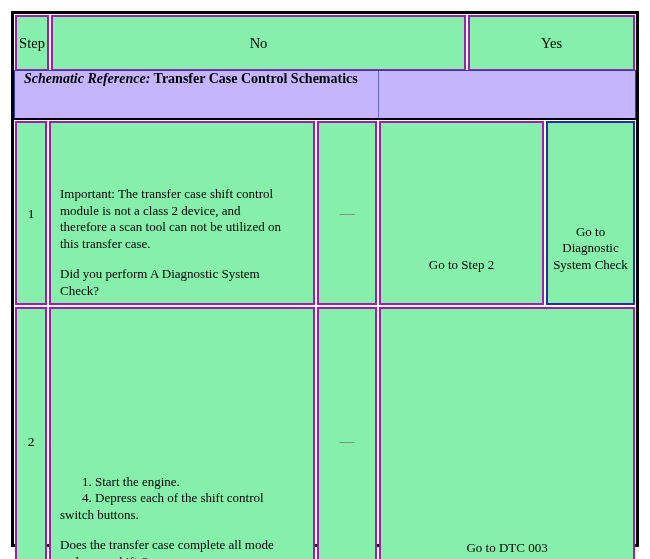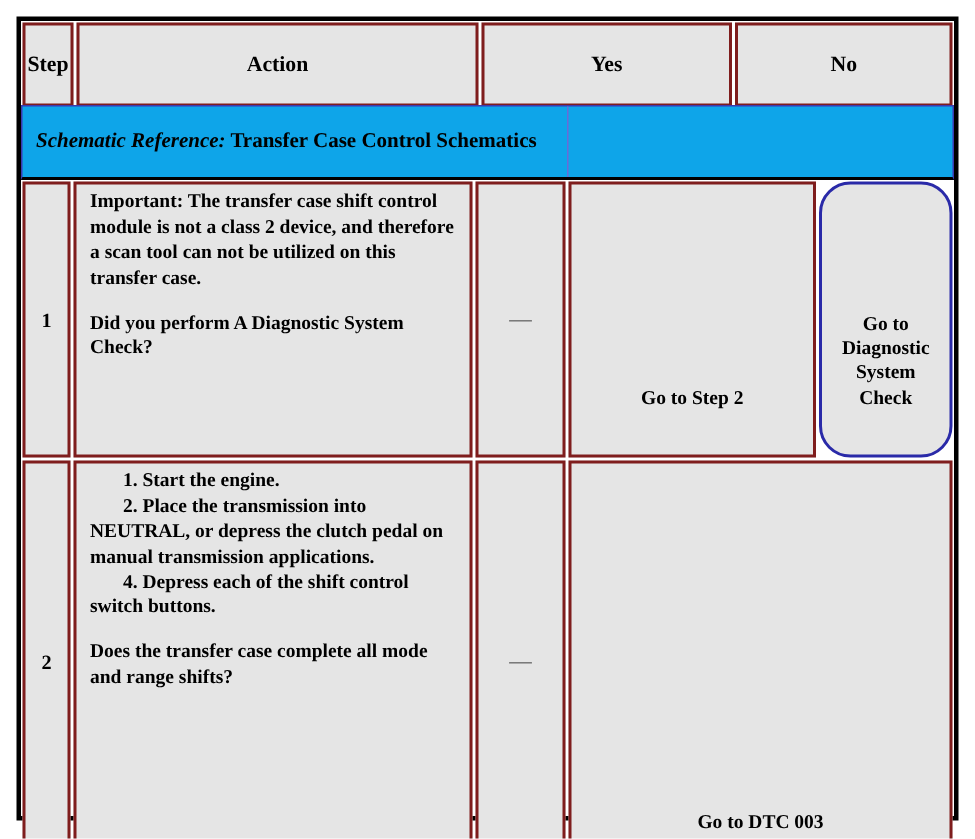--- a/index.html
+++ b/index.html
@@ -35,23 +35,23 @@
 
   
   .c-step   { width: 32px;  flex: 0 0 32px; }
   .c-action { width: 266px; flex: 0 0 266px; }
   .c-value  { width: 60px;  flex: 0 0 60px; }
   .c-yes    { width: 165px; flex: 0 0 165px; }
   .c-no     { width: 99px;  flex: 1 1 auto; }
 
   .cell {
     box-sizing: border-box;
-    border: 2px solid #7f1d1d;
-    background: #e5e5e5;
-    font-weight: bold;
+    border: 2px solid #a21caf;
+    background: #86efac;
+    font-weight: normal;
     font-size: 13px;
     line-height: 1.26;
     padding: 3px 4px;
     position: relative;
     overflow: hidden;
   }
 
   
   .header-row { height: 56px; }
   .header-row .cell {
@@ -71,22 +71,22 @@
 
   
   .schem-row { height: 50px; }
   .schem-cell {
     box-sizing: border-box;
     width: 100%;
     height: 50px;
     border: 1px solid #3a3ab0;
     border-bottom: 2px solid #000000;
     display: flex;
-    align-items: center;
-    background: #0ea5e9;
+    align-items: flex-start;
+    background: #c4b5fd;
     position: relative;
   }
   .schem-inner {
     padding-left: 9px;
     font-size: 14px;
     white-space: nowrap;
   }
   .schem-label {
     font-weight: bold;
     font-style: italic;
@@ -113,24 +113,24 @@
   .row-1 .cell { height: 184px; }
   .row-2 { height: 230px; }
   .row-2 .cell { height: 269px; }
 
   .cell-step {
     align-items: center;
     justify-content: center;
     font-size: 13.5px;
   }
   .cell-action {
-    align-items: flex-start;
+    align-items: flex-end;
     justify-content: flex-start;
     padding-left: 9px;
-    padding-right: 6px;
+    padding-right: 23px;
   }
   .cell-value {
     align-items: center;
     justify-content: center;
     color: #7a7a7a;
     font-size: 15px;
   }
   .cell-yes, .cell-no {
     align-items: center;
     justify-content: center;
@@ -142,33 +142,32 @@
   .action-gap { height: 13px; }
   .num-line { text-indent: 22px; }
   .flush { text-indent: 0; }
 
   
   .blue-border { border-color: #2a2aa8 !important; }
 
   
   .yes-low    { align-items: flex-end; padding-bottom: 30px; }
   .yes-mid    { align-items: center; }
-  .no-lower   { align-items: flex-end; padding-bottom: 30px; border-radius: 21px; }
+  .no-lower   { align-items: flex-end; padding-bottom: 30px; }
   .no-bottom  { align-items: flex-end; padding-bottom: 18px; }
 </style>
 </head>
 <body>
 
 <div id="diag-table">
 
   <div class="row header-row">
     <div class="cell c-step">Step</div>
-    <div class="cell c-action">Action</div>
+    <div class="cell c-no">No</div>
     <div class="cell c-yes">Yes</div>
-    <div class="cell c-no">No</div>
   </div>
 
   <div class="row schem-row">
     <div class="schem-cell">
       <div class="schem-inner">
         <span class="schem-label">Schematic Reference:</span><span class="schem-value"> Transfer Case Control Schematics</span>
       </div>
       <div class="schem-divider"></div>
     </div>
   </div>
@@ -190,21 +189,20 @@
 
     <div class="cell c-no cell-no no-lower blue-border">Go to Diagnostic System Check</div>
   </div>
 
   <div class="row body-row row-2">
     <div class="cell c-step cell-step">2</div>
 
     <div class="cell c-action cell-action">
       <div class="action-text">
         <p class="action-para num-line">1. Start the engine.</p>
-        <p class="action-para num-line">2. Place the transmission into NEUTRAL, or depress the clutch pedal on manual transmission applications.</p>
         <p class="action-para num-line">4. Depress each of the shift control switch buttons.</p>
         <div class="action-gap"></div>
         <p class="action-para flush">Does the transfer case complete all mode and range shifts?</p>
       </div>
     </div>
 
     <div class="cell c-value cell-value">—</div>
 
 
     <div class="cell c-no cell-no no-bottom">Go to DTC 003</div>

